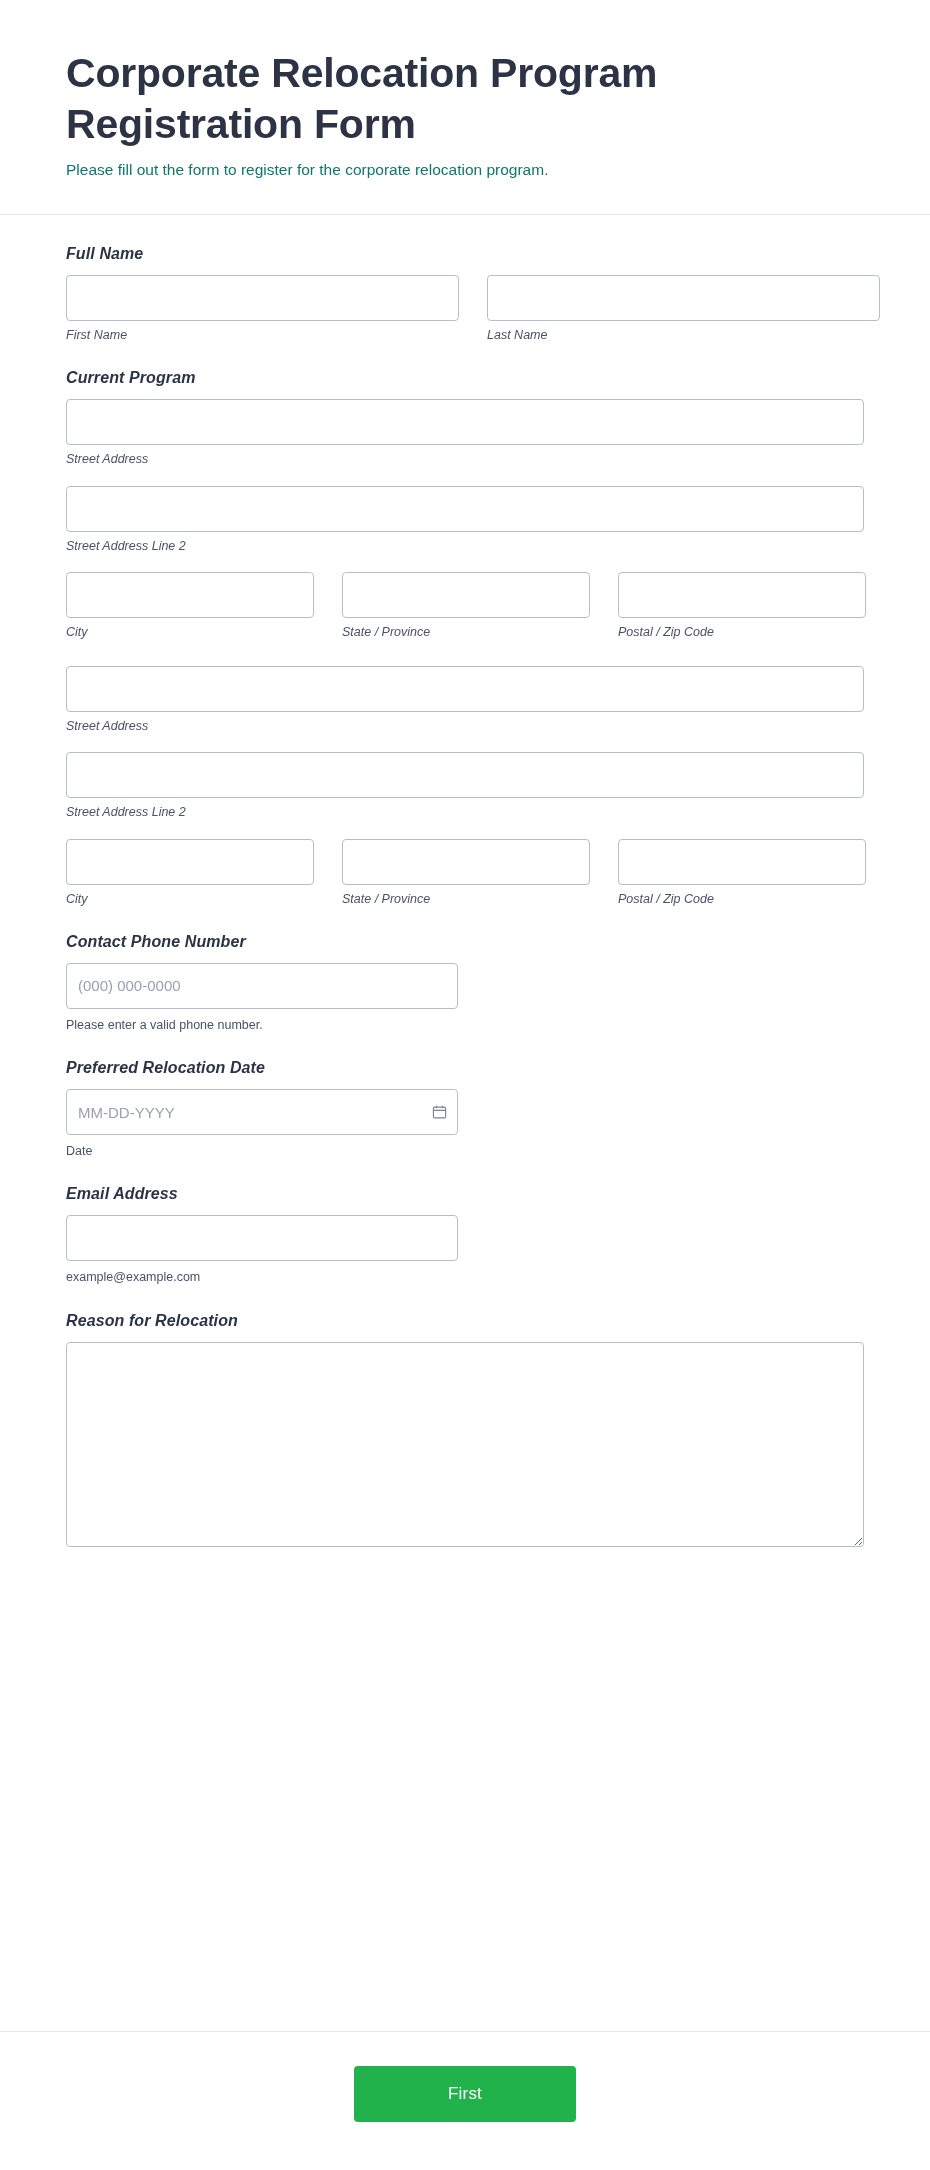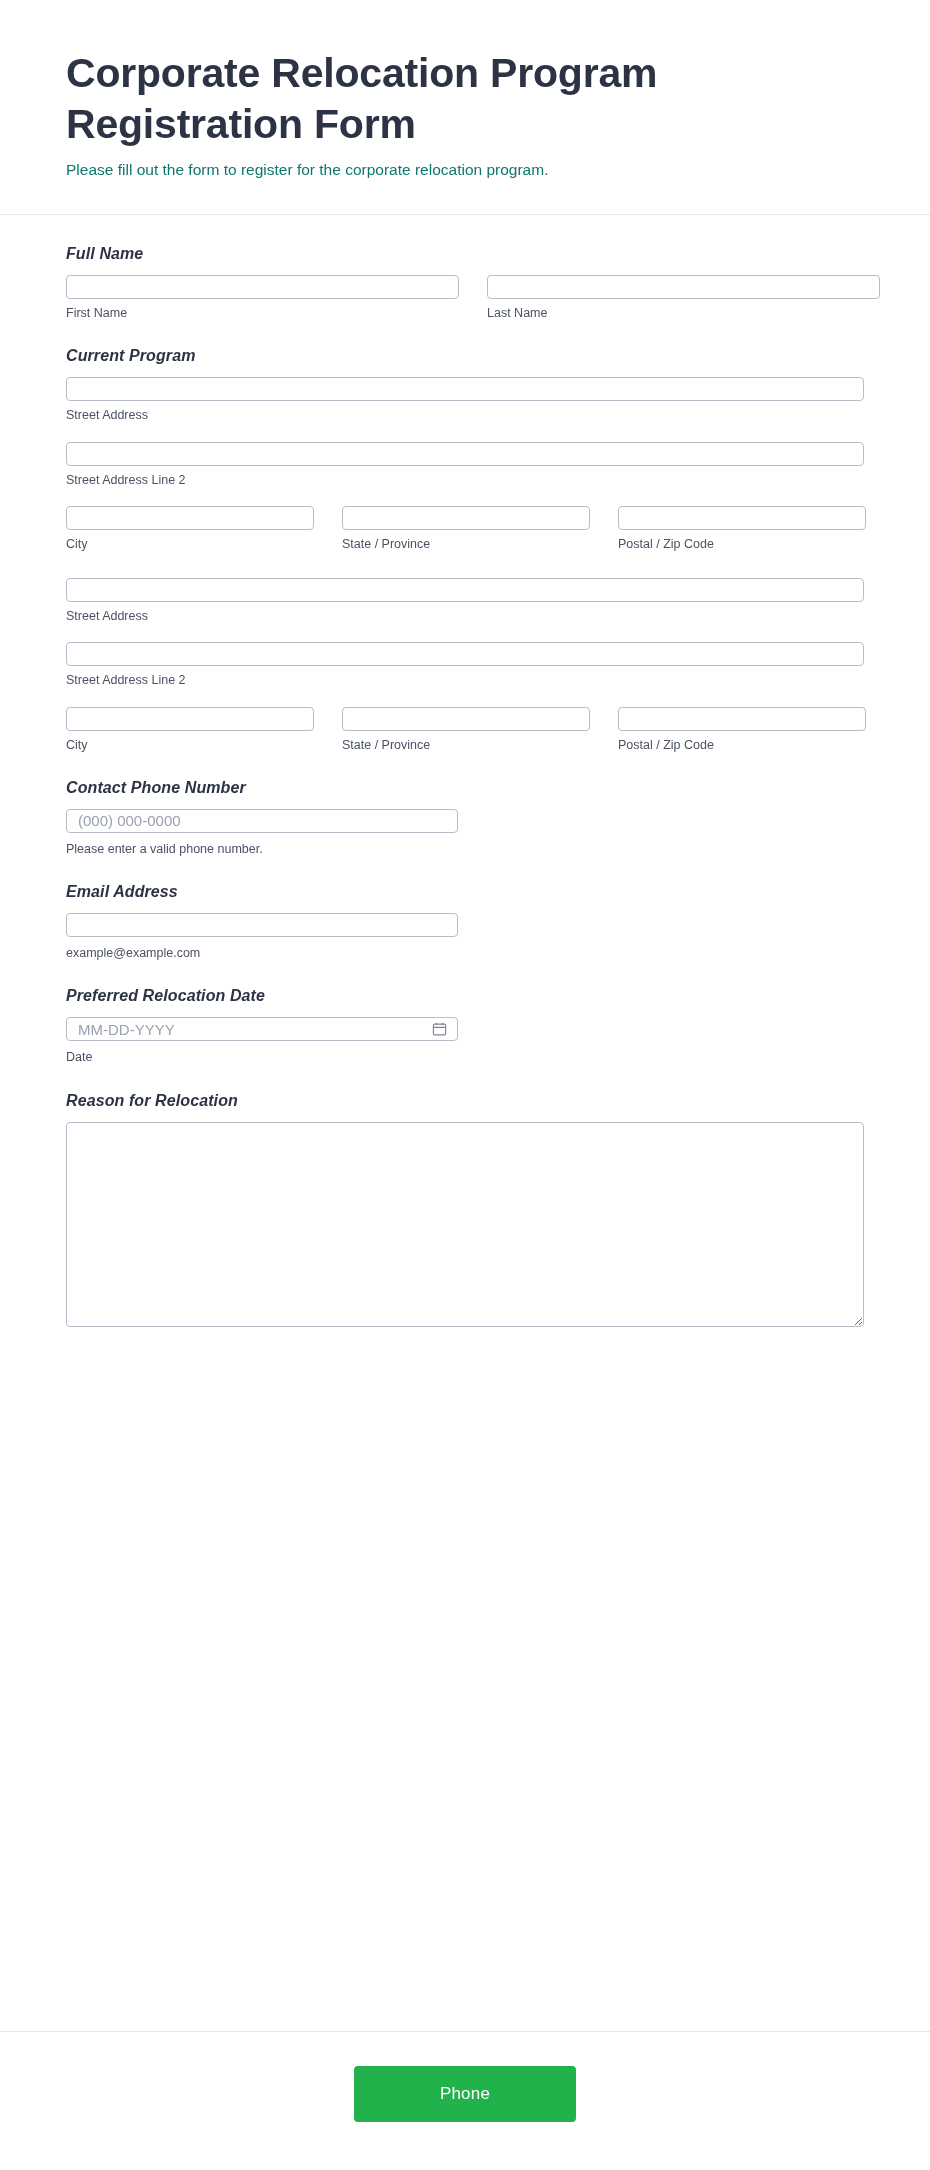--- a/index.html
+++ b/index.html
@@ -57,32 +57,33 @@
     font-weight: bold;
     margin: 0 0 12px 0;
     letter-spacing: 0.1px;
     font-style: italic;
   }
   .sub-label {
     font-size: 12.5px;
     color: #4a5264;
     margin-top: 6px;
     line-height: 1.3;
+    font-style: italic;
   }
   .hint-label {
     font-size: 12.5px;
     color: #4a5264;
     margin-top: 8px;
     line-height: 1.3;
   }
   input.txt, textarea.txt {
     display: block;
     width: 100%;
     height: 24px;
-    padding: 0 11px;
+    padding: 22px 11px;
     border: 1px solid #b8bec9;
     border-radius: 4px;
     background: #ffffff;
     font-family: "Liberation Sans", sans-serif;
     font-size: 15px;
     color: #2c3345;
     outline: none;
   }
   input.txt::placeholder, textarea.txt::placeholder {
     color: #9aa1ae;
@@ -224,47 +225,47 @@
 
     <div class="field-group">
       <div class="field-label">Contact Phone Number</div>
       <div class="col-small">
         <input class="txt" type="text" placeholder="(000) 000-0000" style="">
         <div class="hint-label">Please enter a valid phone number.</div>
       </div>
     </div>
 
     <div class="field-group">
-      <div class="field-label">Email Address</div>
-      <div class="col-small">
-        <input class="txt" type="text" placeholder="" style="">
-        <div class="hint-label">example@example.com</div>
-      </div>
-    </div>
-
-    <div class="field-group">
       <div class="field-label">Preferred Relocation Date</div>
       <div class="date-wrap">
         <input class="txt" type="text" placeholder="MM-DD-YYYY" style="">
         <span class="date-icon">
           <svg viewBox="0 0 16 16" width="15" height="15" fill="none" stroke="#7c8493" stroke-width="1.2">
             <rect x="1.5" y="2.8" width="13" height="11.5" rx="1.2"></rect>
             <line x1="1.5" y1="6.2" x2="14.5" y2="6.2"></line>
             <line x1="4.8" y1="1.3" x2="4.8" y2="4.1"></line>
             <line x1="11.2" y1="1.3" x2="11.2" y2="4.1"></line>
           </svg>
         </span>
       </div>
       <div class="hint-label">Date</div>
     </div>
 
     <div class="field-group">
+      <div class="field-label">Email Address</div>
+      <div class="col-small">
+        <input class="txt" type="text" placeholder="" style="">
+        <div class="hint-label">example@example.com</div>
+      </div>
+    </div>
+
+    <div class="field-group">
       <div class="field-label">Reason for Relocation</div>
       <textarea class="txt" placeholder="" style=""></textarea>
     </div>
 
   </div>
 
   <div class="form-footer">
-    <button class="submit-btn">Phone</button>
+    <button class="submit-btn">First</button>
   </div>
 
 </div>
 
 </body></html>

